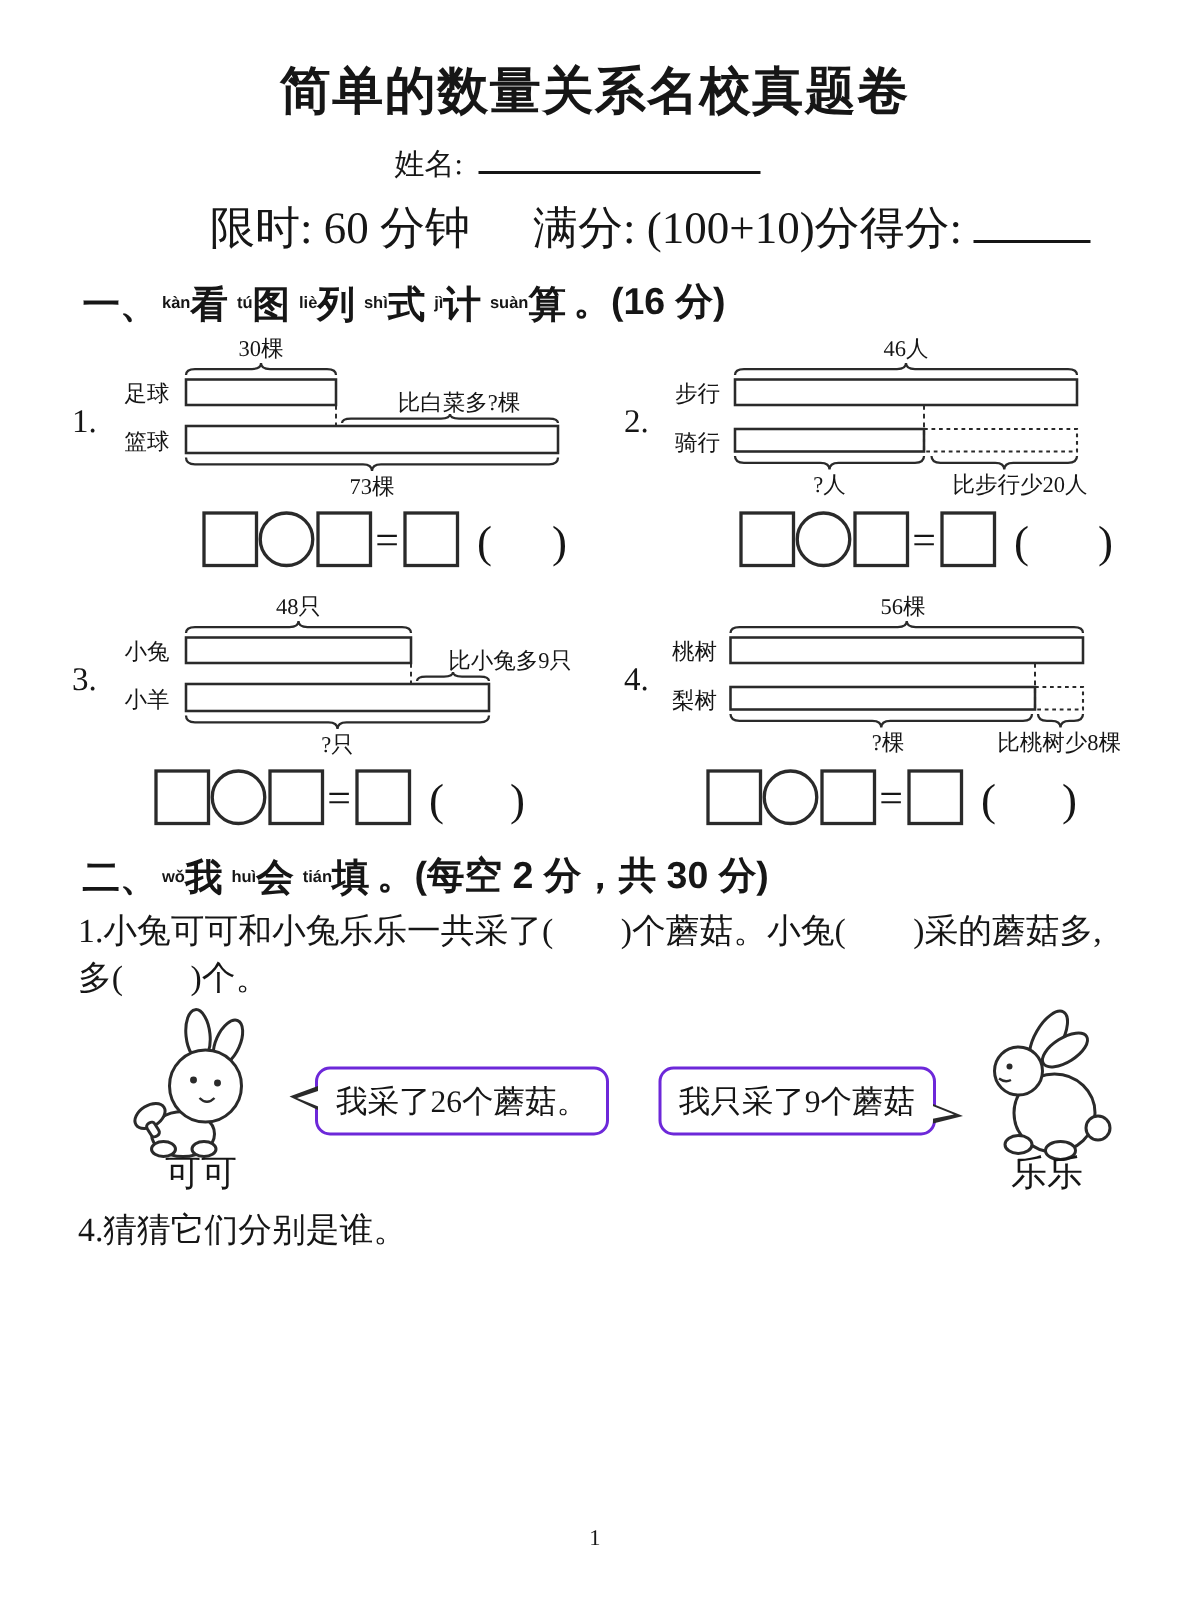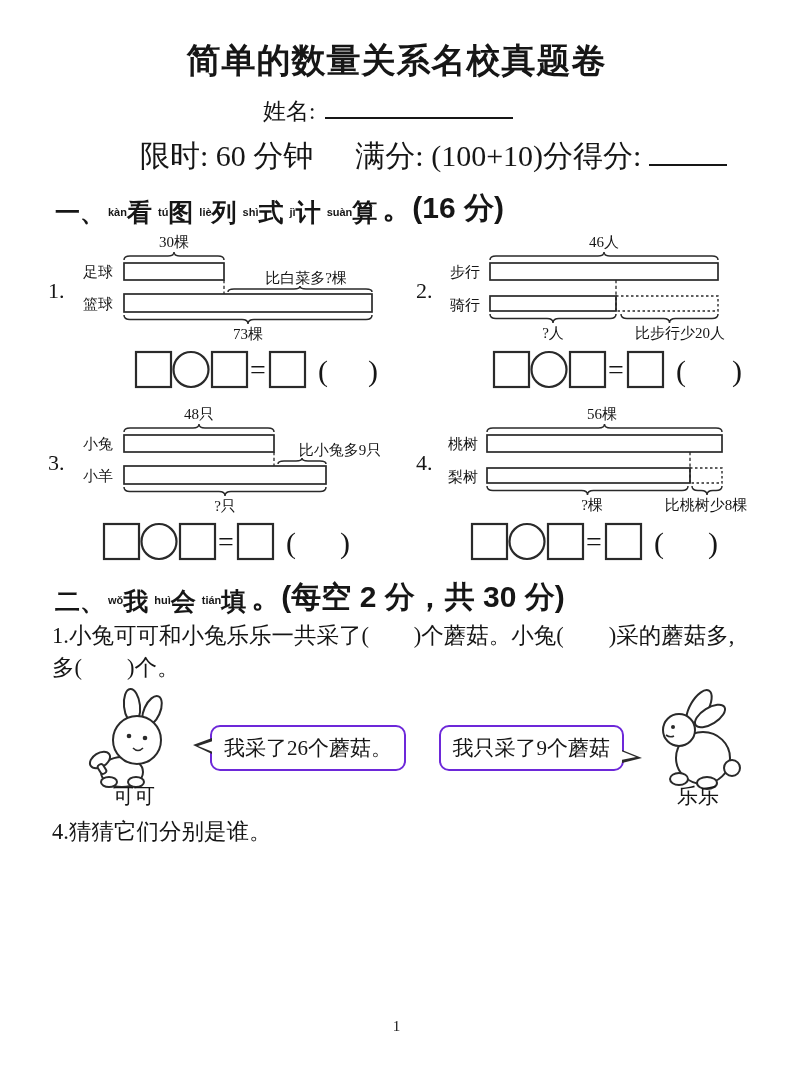--- a/index.html
+++ b/index.html
@@ -5,52 +5,52 @@
   html,body{margin:0;padding:0;background:#ffffff;}
   .page{
     width:793px;height:1067px;background:#fff;position:relative;
     font-family:"Liberation Serif",serif;color:#161616;overflow:hidden;
   }
   .title{
     margin:0;padding-top:38px;text-align:center;
     font-family:"Liberation Sans",sans-serif;font-weight:bold;
     font-size:34px;letter-spacing:1px;
   }
-  .name-row{margin:12px 0 0 263px;font-size:23px;}
+  .name-row{margin:12px 0 0 263px;font-size:20px;}
   .uline{display:inline-block;border-bottom:2px solid #161616;height:4px;vertical-align:baseline;}
   .w-name{width:188px;margin-left:10px;}
   .w-score{width:78px;margin-left:8px;}
   .meta-row{margin:9px 0 0 140px;font-size:30px;}
   .meta-gap{display:inline-block;width:42px;}
   .sec-heading{
     margin:14px 0 0 55px;display:flex;align-items:flex-end;
     font-family:"Liberation Sans",sans-serif;font-weight:bold;
   }
   .sec-prefix{font-size:25px;line-height:1.05;}
   .pych{display:inline-flex;flex-direction:row;align-items:center;margin:0 3px;}
   .pych .py{font-size:11px;font-weight:bold;line-height:1;font-family:"Liberation Sans",sans-serif;}
   .pych .ch{font-size:25px;line-height:1.05;}
-  .sec-suffix{font-size:30px;line-height:1.15;margin-left:2px;text-align:right;}
+  .sec-suffix{font-size:25px;line-height:1.15;margin-left:2px;text-align:right;}
   .qgrid{display:grid;grid-template-columns:368px 390px;margin:8px 0 0 48px;row-gap:12px;}
   .qcell{display:flex;align-items:flex-start;}
   .qnum{font-size:22px;margin-top:44px;width:26px;flex:none;}
   svg.diagram{display:block;}
   .dlabel{font-size:15px;fill:#161616;}
   .bar{fill:none;stroke:#2a2a2a;stroke-width:1.7;}
   .bardot{fill:none;stroke:#2a2a2a;stroke-width:1.4;stroke-dasharray:2.5,2.5;}
   .vdash{stroke:#2a2a2a;stroke-width:1.3;stroke-dasharray:3.2,2.6;fill:none;}
   .brace{fill:none;stroke:#2a2a2a;stroke-width:1.5;}
   .eqbox{fill:none;stroke:#2a2a2a;stroke-width:2.2;}
   .eqcirc{fill:none;stroke:#2a2a2a;stroke-width:2.2;}
   .eqtext{font-size:28px;fill:#161616;}
   .parentext{font-size:30px;fill:#161616;font-weight:normal;}
   .qtext{margin:6px 52px 0 52px;font-size:22.5px;line-height:1.42;white-space:pre-wrap;}
   .rabbit-row{display:flex;align-items:center;margin:2px 0 0 78px;width:672px;}
   .rabbit-col{display:flex;flex-direction:column;align-items:center;flex:none;}
-  .rabbit-name{font-size:21px;margin-top:-8px;}
+  .rabbit-name{font-size:24px;margin-top:-8px;}
   .rab{stroke:#2a2a2a;stroke-width:2;fill:#ffffff;}
   .rabfill{fill:#2a2a2a;stroke:none;}
   .rabline{stroke:#2a2a2a;stroke-width:1.6;fill:none;}
   .bubble{
     border:2px solid #6d28d9;border-radius:10px;background:#fff;
     padding:7px 12px;font-size:21px;position:relative;flex:none;
   }
   .bubble-left{margin-left:20px;}
   .bubble-left::before{
     content:"";position:absolute;left:-19px;top:11px;width:0;height:0;

